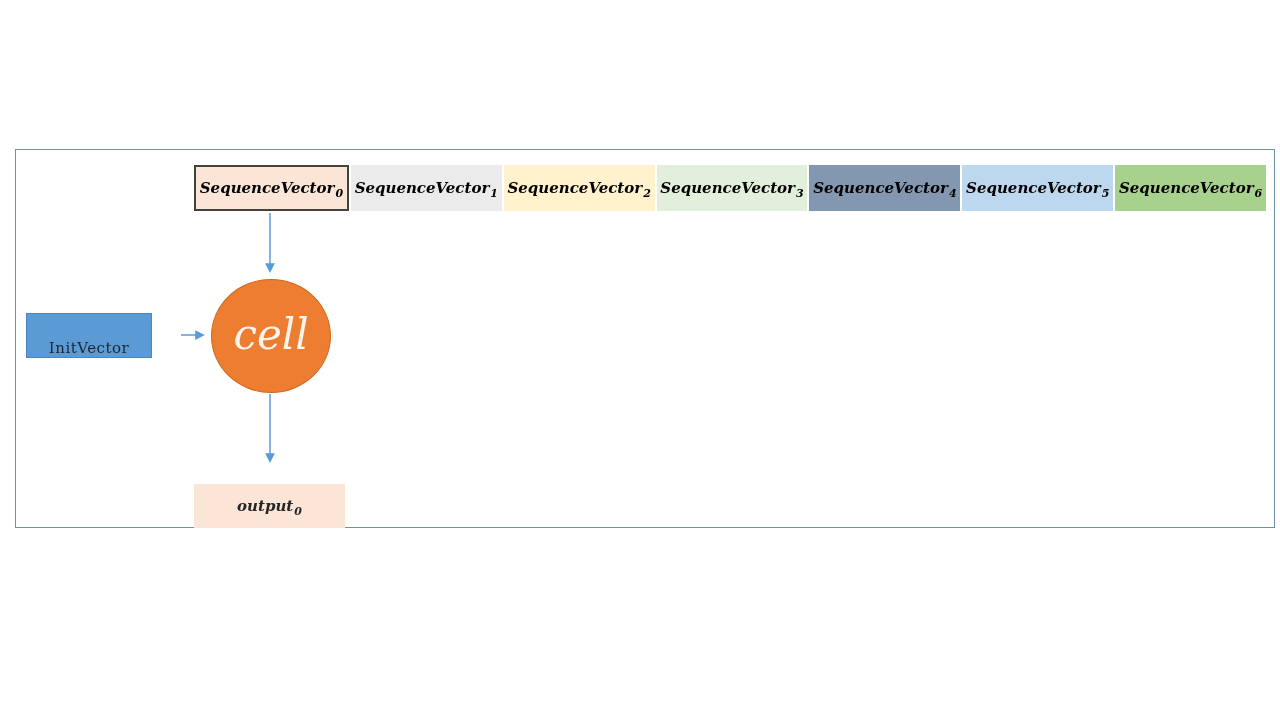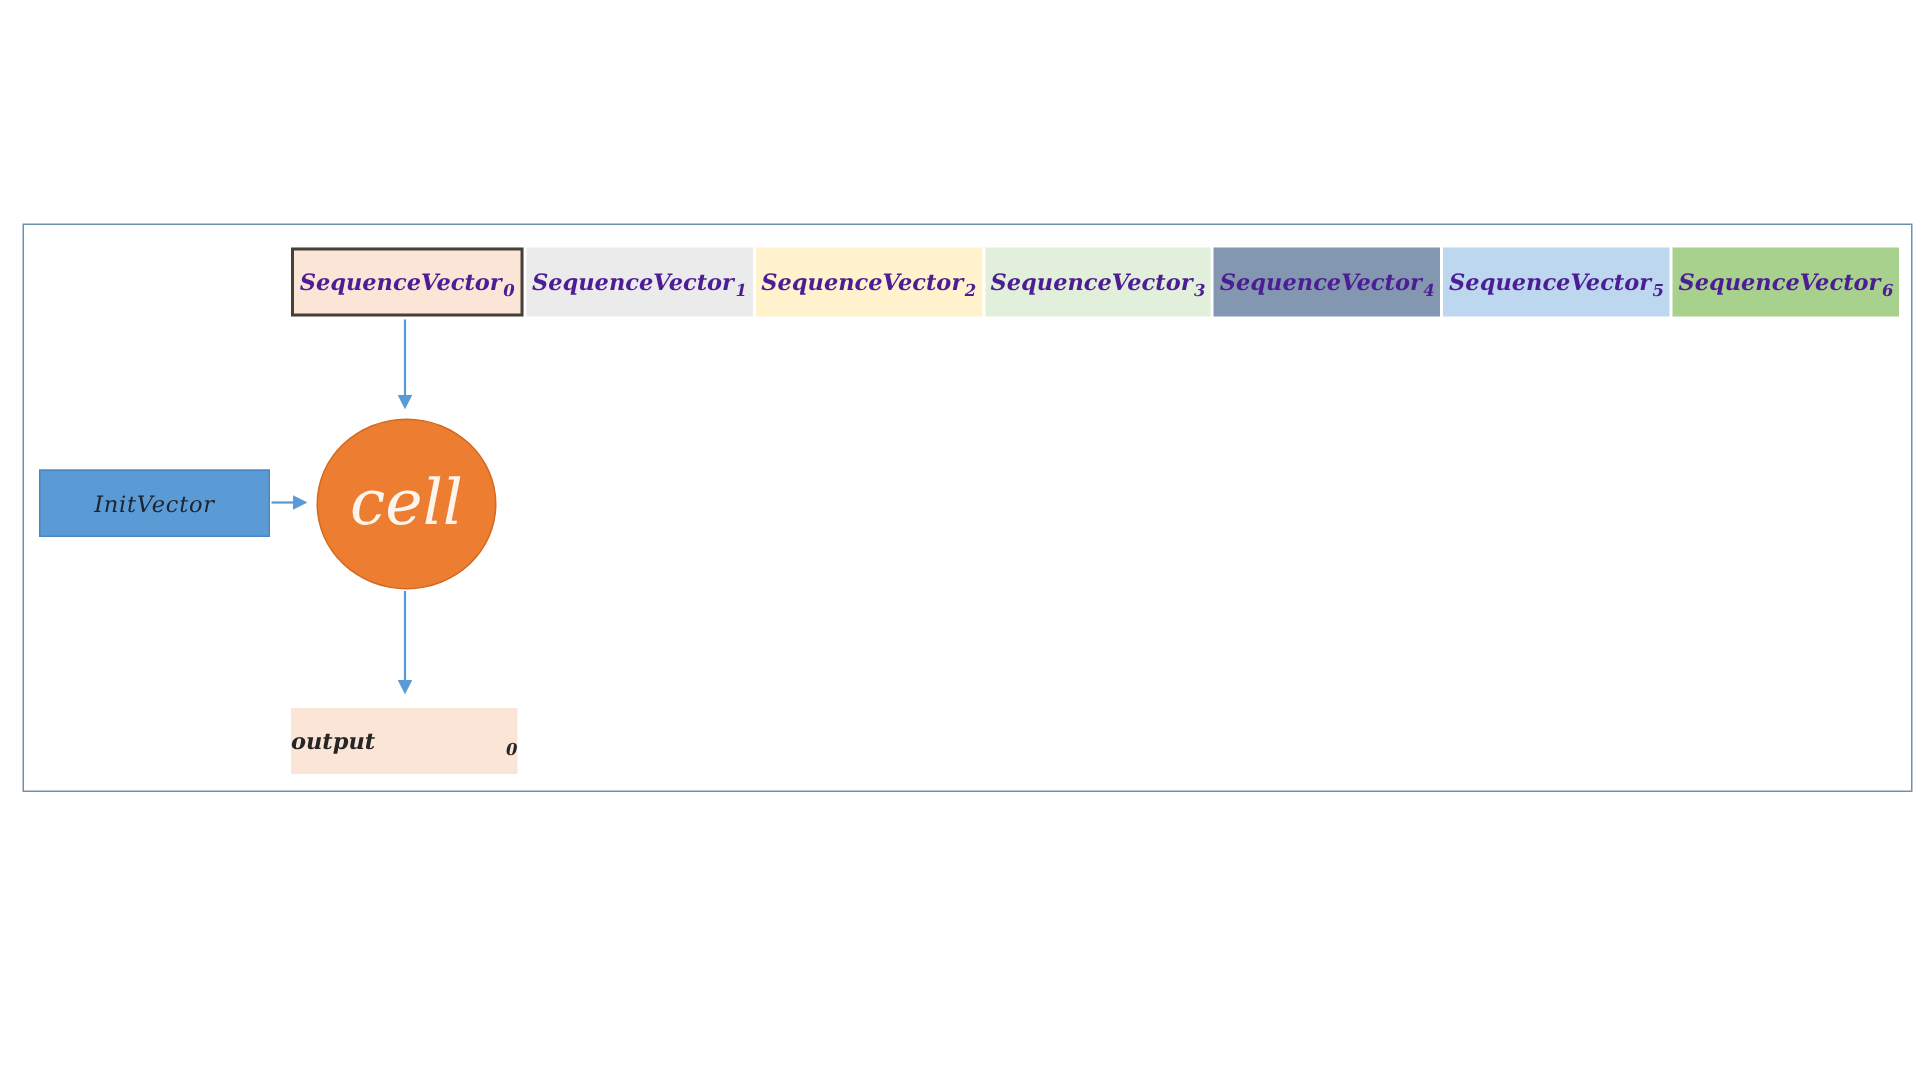--- a/index.html
+++ b/index.html
@@ -28,41 +28,40 @@
     gap: 2px;
   }
   .seq-box {
     flex: 1 1 0;
     display: flex;
     align-items: center;
     justify-content: center;
     font-style: italic;
     font-weight: bold;
     font-size: 15px;
-    color: #4c1d95;
+    color: #000000;
     white-space: nowrap;
   }
   .seq-box.bordered { border: 2px solid; }
   .sub {
     font-size: 11px;
     position: relative;
     top: 5px;
     margin-left: 1px;
   }
 
   
   .init-box {
     position: absolute;
     left: 26px; top: 313px;
-    width: 154px; height: 45px;
+    width: 126px; height: 45px;
     border: 1px solid #4a86c5;
     display: flex;
-    align-items: center;
+    align-items: flex-end;
     justify-content: center;
-    font-style: italic;
     font-size: 15px;
     color: #1d2430;
     letter-spacing: 0.5px;
   }
 
   
   .cell-circle {
     position: absolute;
     left: 211px; top: 279px;
     width: 120px; height: 114px;
@@ -72,25 +71,25 @@
     align-items: center;
     justify-content: center;
     font-style: italic;
     font-size: 42px;
     padding-bottom: 4px;
   }
 
   
   .output-box {
     position: absolute;
-    left: 194px; top: 472px;
+    left: 194px; top: 484px;
     width: 151px; height: 44px;
     display: flex;
     align-items: center;
-    justify-content: space-between;
+    justify-content: center;
     font-style: italic;
     font-weight: bold;
     font-size: 15px;
     color: #262626;
   }
 
   .arrows-layer {
     position: absolute;
     left: 0; top: 0;
     width: 1280px; height: 720px;

